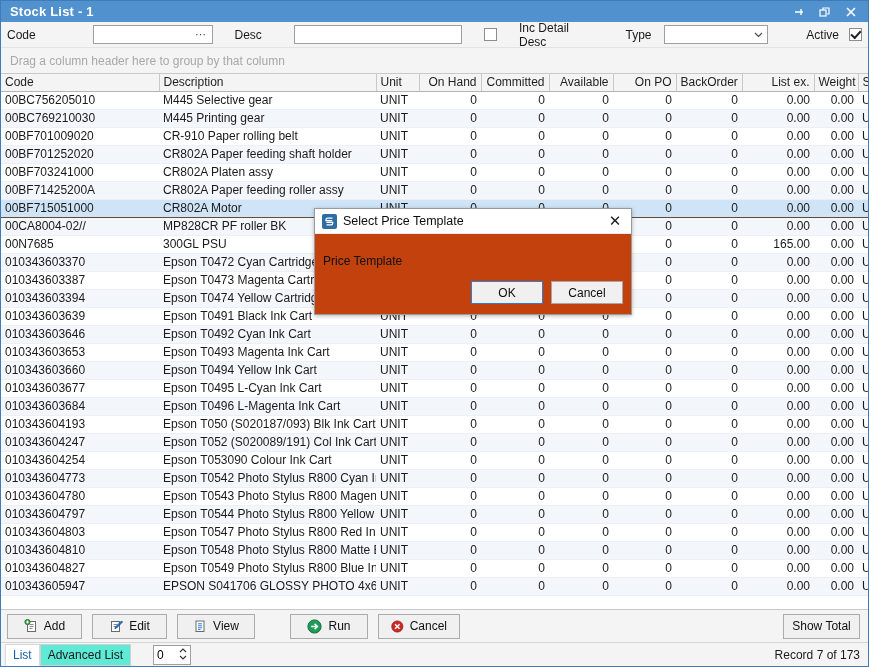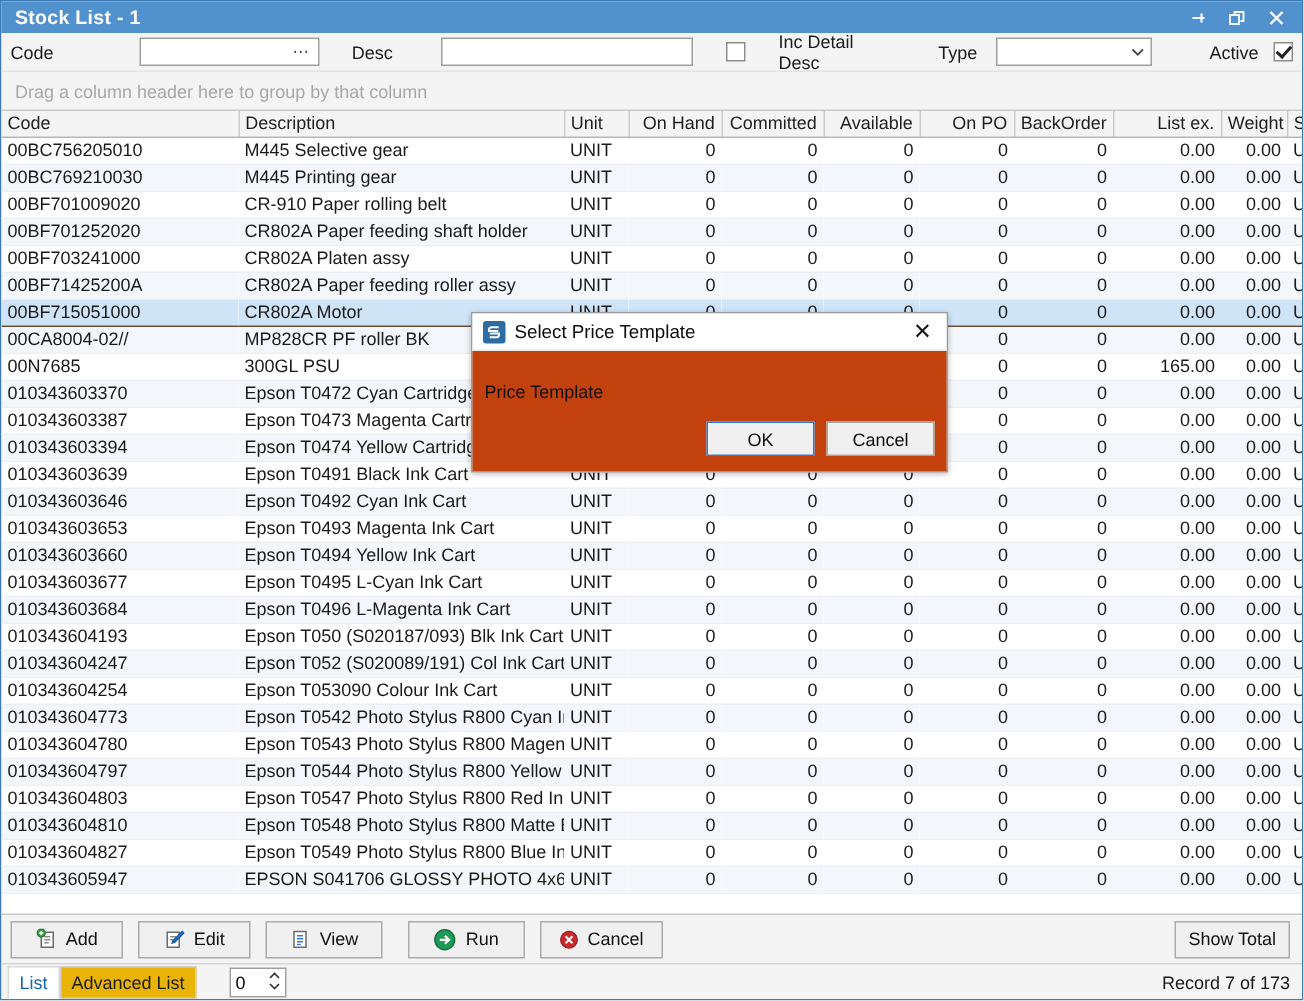--- a/index.html
+++ b/index.html
@@ -165,21 +165,21 @@
     border-top: 1px solid #d5d5d5;
     display: flex; align-items: center;
     padding: 0 8px 0 4px;
   }
   .tab {
     height: 22px; padding: 0 7px;
     display: inline-flex; align-items: center;
     font-size: 12px; cursor: pointer;
   }
   .tab.active { color: #1763a8; background: #ffffff; border: 1px solid #d8d8d8; border-bottom-color: #ffffff; }
-  .tab.inactive { color: #1a1a1a; background: #eab308; border: 1px solid #d0d0d0; }
+  .tab.inactive { color: #1a1a1a; background: #5eead4; border: 1px solid #d0d0d0; }
   .spin {
     width: 38px; height: 20px;
     border: 1px solid #9f9f9f; background: #fff;
     display: flex; align-items: center;
     font-size: 12px; padding-left: 3px;
     position: relative;
   }
   .spin .arrows {
     position: absolute; right: 3px; top: 2px;
     display: flex; flex-direction: column; gap: 2px; cursor: pointer;
@@ -706,21 +706,21 @@
       </svg>
       <span>Edit</span>
     </div>
     <div class="btn" style="width:78px;margin-left:10px;">
       <svg width="14" height="14" viewBox="0 0 14 14">
         <rect x="3" y="2" width="8" height="10.5" fill="#fff" stroke="#6a6a6a"></rect>
         <path d="M5 4.8h4M5 6.8h4M5 8.8h4M5 10.6h2.5" stroke="#2d7dd2"></path>
       </svg>
       <span>View</span>
     </div>
-    <div class="btn" style="width:78px;margin-left:17px;">
+    <div class="btn" style="width:78px;margin-left:35px;">
       <svg width="15" height="15" viewBox="0 0 15 15">
         <circle cx="7.5" cy="7.5" r="6.6" fill="#1e9c57" stroke="#15703e"></circle>
         <path d="M4.2 7.5h6M7.6 4.9l2.8 2.6-2.8 2.6" stroke="#fff" stroke-width="1.5" fill="none"></path>
       </svg>
       <span>Run</span>
     </div>
     <div class="btn" style="width:82px;margin-left:10px;">
       <svg width="15" height="15" viewBox="0 0 15 15">
         <circle cx="7.5" cy="7.5" r="6.6" fill="#cc2a2a" stroke="#961c1c"></circle>
         <path d="M4.8 4.8l5.4 5.4M10.2 4.8l-5.4 5.4" stroke="#fff" stroke-width="1.7"></path>

